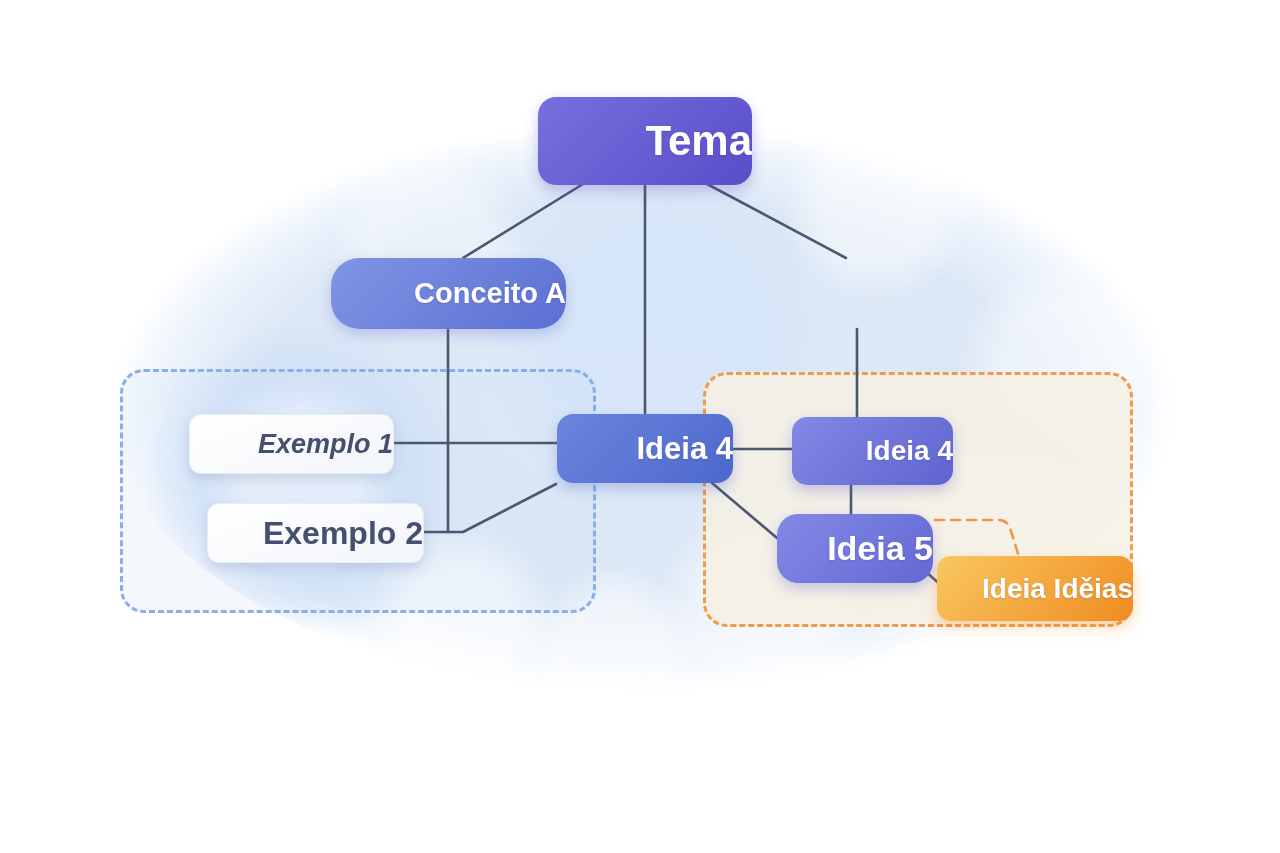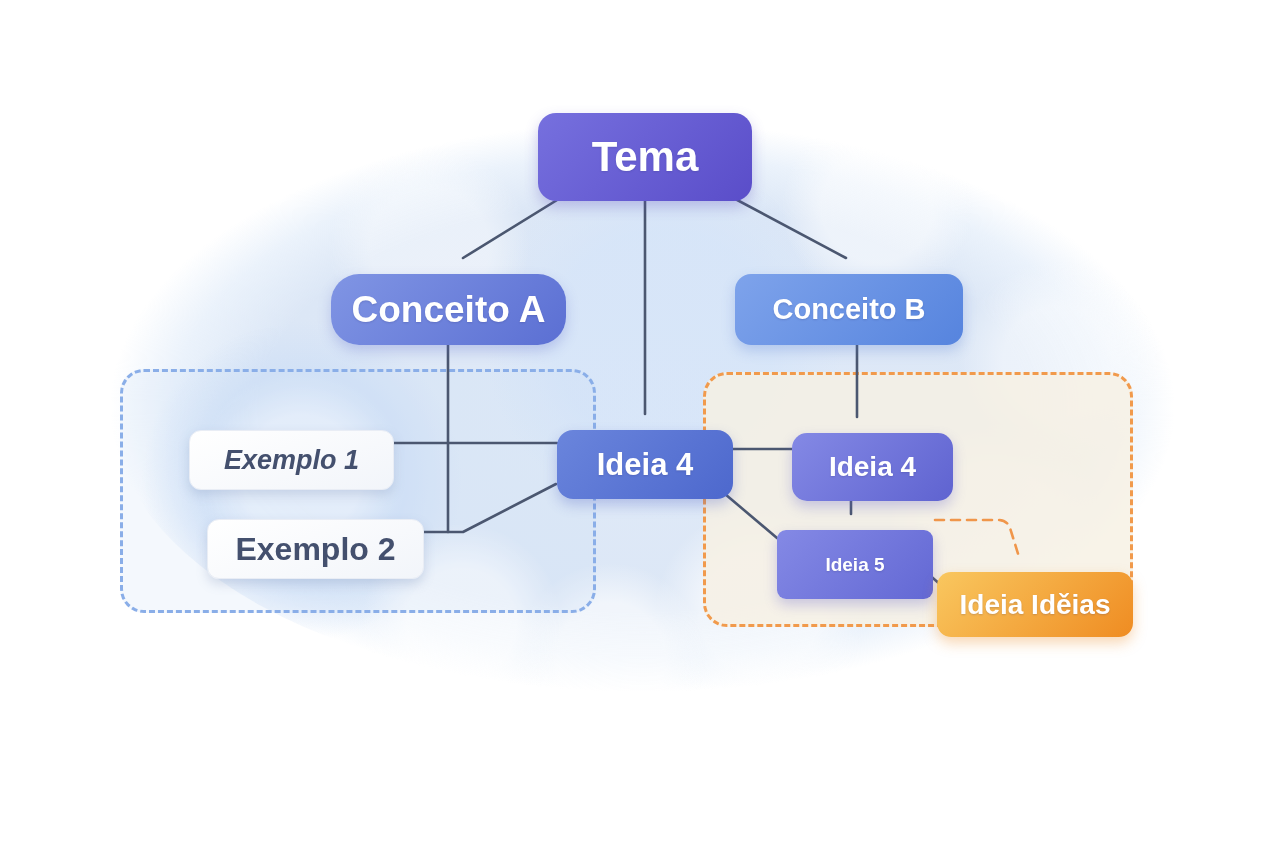--- a/index.html
+++ b/index.html
@@ -31,52 +31,51 @@
   }
   .group-ideas{
     left:703px;top:372px;width:424px;height:249px;
     border:3px dashed #f19a4c;background:rgba(247,240,227,0.82);
   }
   .edges-svg{position:absolute;left:0;top:0;width:1280px;height:853px;}
   .edge{stroke:#4b5770;stroke-width:2.6;fill:none;stroke-linecap:round;stroke-linejoin:round;}
   .mini-dashed{stroke:#f0964a;stroke-width:2.6;fill:none;stroke-dasharray:9 7;stroke-linecap:round;}
   
   .node{
-    position:absolute;display:flex;align-items:center;justify-content:center;
+    position:absolute;display:flex;align-items:center;justify-content:flex-end;
     color:#ffffff;font-weight:700;text-align:center;
     text-shadow:0 1px 2px rgba(50,55,120,0.22);
-    margin-top:16px;
   }
   .node-tema{
     left:538px;top:97px;width:214px;height:88px;border-radius:18px;font-size:42px;
     background:linear-gradient(135deg,#7670de,#5a4dc9);
     box-shadow:0 6px 14px rgba(90,80,190,.30);
   }
   .node-conceito-a{
-    left:331px;top:258px;width:235px;height:71px;border-radius:28px;font-size:37px;
+    left:331px;top:258px;width:235px;height:71px;border-radius:28px;font-size:29px;
     background:linear-gradient(135deg,#8095e4,#5b6fd3);
     box-shadow:0 6px 13px rgba(85,100,200,.28);
   }
   .node-conceito-b{
     left:735px;top:258px;width:228px;height:71px;border-radius:16px;font-size:29px;
     background:linear-gradient(135deg,#7ea3eb,#5684de);
     box-shadow:0 6px 13px rgba(80,120,210,.28);
   }
   .node-ideia4-center{
     left:557px;top:414px;width:176px;height:69px;border-radius:16px;font-size:31px;
     background:linear-gradient(135deg,#6a85dc,#4d68cd);
     box-shadow:0 6px 13px rgba(75,95,195,.30);
   }
   .node-ideia4-right{
     left:792px;top:417px;width:161px;height:68px;border-radius:15px;font-size:28px;
     background:linear-gradient(135deg,#8489e5,#5f63d0);
     box-shadow:0 6px 13px rgba(95,95,200,.30);
   }
   .node-ideia5{
-    left:777px;top:514px;width:156px;height:69px;border-radius:9px;font-size:19px;
+    left:777px;top:514px;width:156px;height:69px;border-radius:21px;font-size:34px;
     background:linear-gradient(135deg,#8489e5,#6368d4);
     box-shadow:0 6px 13px rgba(95,95,200,.30);
   }
   .node-mais{
     left:937px;top:556px;width:196px;height:65px;border-radius:14px;font-size:28px;
     background:linear-gradient(135deg,#f9c75f,#ef8c22);
     box-shadow:0 6px 14px rgba(235,140,40,.35);
   }
   .node-white{
     background:linear-gradient(160deg,#ffffff,#f2f5fa);
@@ -113,23 +112,20 @@
   </svg>
 
   <div class="node node-tema">
     <span>Tema</span>
   </div>
 
   <div class="node node-conceito-a">
     <span>Conceito A</span>
   </div>
 
-  <div class="node node-conceito-b">
-    <span>Conceito B</span>
-  </div>
 
   <div class="node node-white node-exemplo-1">
     <span>Exemplo 1</span>
   </div>
 
   <div class="node node-white node-exemplo-2">
     <span>Exemplo 2</span>
   </div>
 
   <div class="node node-ideia4-center">

